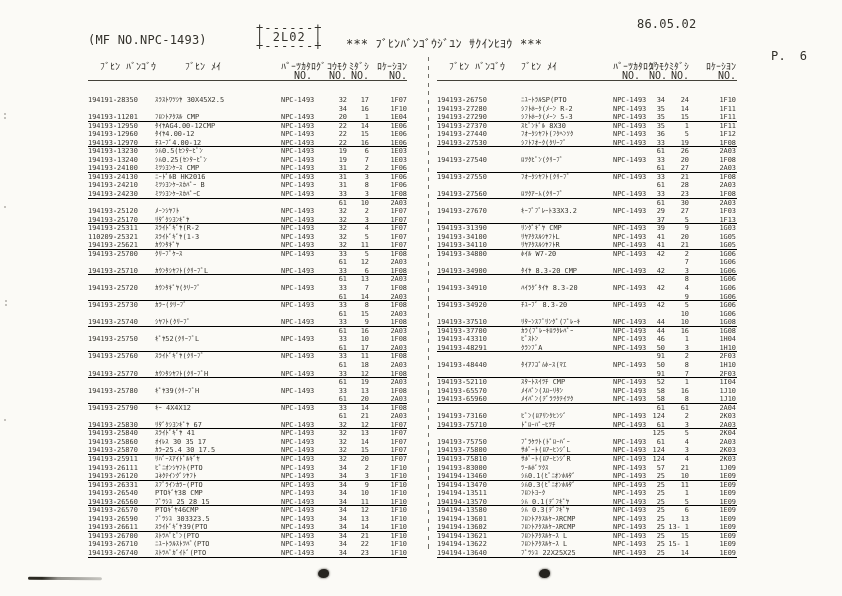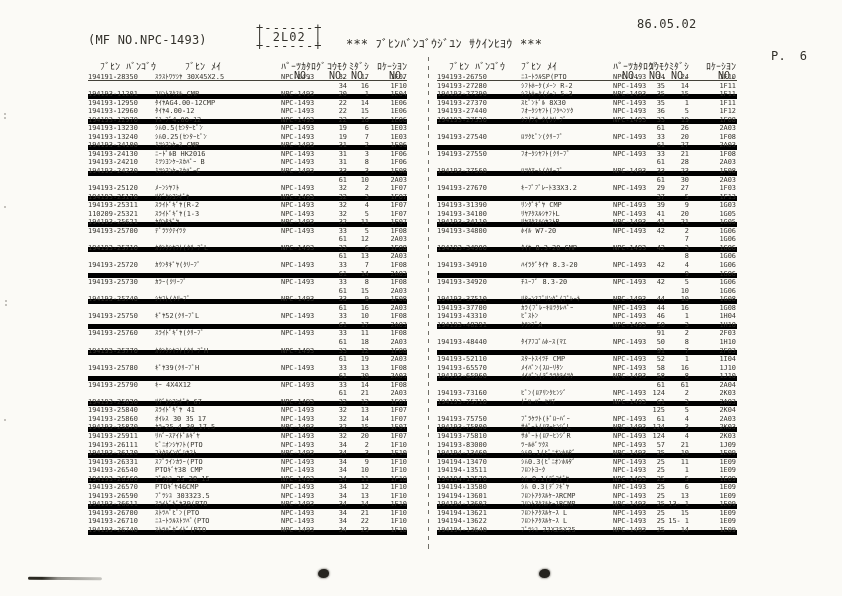--- a/index.html
+++ b/index.html
@@ -12,27 +12,27 @@
   }
   .paper{position:absolute;inset:0;background:#fbfaf6}
   .txt{position:absolute;white-space:pre;font-size:12px;letter-spacing:.2px}
   .stamp{position:absolute;left:256px;top:24px;font-size:12px;line-height:9px;letter-spacing:1.1px;white-space:pre}
   .pageno-num{display:inline-block;margin-left:14px}
 
   
   .thead{position:absolute;top:62px;height:19px;border-bottom:1.6px solid #44423a}
   .thead.left{left:88px;width:319px}
   .thead.right{left:437px;width:300px}
-  .tbody{position:absolute;top:73px}
+  .tbody{position:absolute;top:96px}
   .tbody.left{left:88px;width:319px}
   .tbody.right{left:437px;width:300px}
 
   .hrow{display:flex;height:9px;line-height:9px;font-size:10px;white-space:pre}
   .row{display:flex;height:8.55px;line-height:8.55px;font-size:6.9px;white-space:pre}
-  .row.u{border-bottom:5px solid #000000}
+  .row.u{border-bottom:1px solid #000000}
   .cell{white-space:pre;overflow:visible;flex:none}
   .ca{text-align:center}
 
   
   .left .c-pn{width:67px}
   .left .c-name{width:126px}
   .left .c-cat{width:44px}
   .left .c-item{width:22px;text-align:right}
   .left .c-mid{width:22px;text-align:right}
   .left .c-loc{width:38px;text-align:right}
@@ -132,21 +132,21 @@
       <div class="row u"><span class="cell c-pn">194193-24100</span><span class="cell c-name">ﾐﾂｼﾖﾝｹｰｽ CMP</span><span class="cell c-cat">NPC-1493</span><span class="cell c-item">31</span><span class="cell c-mid">2</span><span class="cell c-loc">1F06</span></div>
       <div class="row"><span class="cell c-pn">194193-24130</span><span class="cell c-name">ﾆｰﾄﾞﾙB HK2016</span><span class="cell c-cat">NPC-1493</span><span class="cell c-item">31</span><span class="cell c-mid">3</span><span class="cell c-loc">1F06</span></div>
       <div class="row"><span class="cell c-pn">194193-24210</span><span class="cell c-name">ﾐﾂｼﾖﾝｹｰｽｶﾊﾞｰ B</span><span class="cell c-cat">NPC-1493</span><span class="cell c-item">31</span><span class="cell c-mid">8</span><span class="cell c-loc">1F06</span></div>
       <div class="row u"><span class="cell c-pn">194193-24230</span><span class="cell c-name">ﾐﾂｼﾖﾝｹｰｽｶﾊﾞｰC</span><span class="cell c-cat">NPC-1493</span><span class="cell c-item">33</span><span class="cell c-mid">3</span><span class="cell c-loc">1F08</span></div>
       <div class="row"><span class="cell c-pn"></span><span class="cell c-name"></span><span class="cell c-cat"></span><span class="cell c-item">61</span><span class="cell c-mid">10</span><span class="cell c-loc">2A03</span></div>
       <div class="row"><span class="cell c-pn">194193-25120</span><span class="cell c-name">ﾒｰﾝｼﾔﾌﾄ</span><span class="cell c-cat">NPC-1493</span><span class="cell c-item">32</span><span class="cell c-mid">2</span><span class="cell c-loc">1F07</span></div>
       <div class="row u"><span class="cell c-pn">194193-25170</span><span class="cell c-name">ﾘﾀﾞｸｼﾖﾝｷﾞﾔ</span><span class="cell c-cat">NPC-1493</span><span class="cell c-item">32</span><span class="cell c-mid">3</span><span class="cell c-loc">1F07</span></div>
       <div class="row"><span class="cell c-pn">194193-25311</span><span class="cell c-name">ｽﾗｲﾄﾞｷﾞﾔ(R-2</span><span class="cell c-cat">NPC-1493</span><span class="cell c-item">32</span><span class="cell c-mid">4</span><span class="cell c-loc">1F07</span></div>
       <div class="row"><span class="cell c-pn">110209-25321</span><span class="cell c-name">ｽﾗｲﾄﾞｷﾞﾔ(1-3</span><span class="cell c-cat">NPC-1493</span><span class="cell c-item">32</span><span class="cell c-mid">5</span><span class="cell c-loc">1F07</span></div>
       <div class="row u"><span class="cell c-pn">194193-25621</span><span class="cell c-name">ｶｳﾝﾀｷﾞﾔ</span><span class="cell c-cat">NPC-1493</span><span class="cell c-item">32</span><span class="cell c-mid">11</span><span class="cell c-loc">1F07</span></div>
-      <div class="row"><span class="cell c-pn">194193-25700</span><span class="cell c-name">ﾃﾞﾗﾂｸﾃｲﾂｸ</span><span class="cell c-cat">NPC-1493</span><span class="cell c-item">33</span><span class="cell c-mid">5</span><span class="cell c-loc">1F08</span></div>
+      <div class="row"><span class="cell c-pn">194193-25700</span><span class="cell c-name">ｸﾘｰﾌﾟｹｰｽ</span><span class="cell c-cat">NPC-1493</span><span class="cell c-item">33</span><span class="cell c-mid">5</span><span class="cell c-loc">1F08</span></div>
       <div class="row"><span class="cell c-pn"></span><span class="cell c-name"></span><span class="cell c-cat"></span><span class="cell c-item">61</span><span class="cell c-mid">12</span><span class="cell c-loc">2A03</span></div>
       <div class="row u"><span class="cell c-pn">194193-25710</span><span class="cell c-name">ｶｳﾝﾀｼﾔﾌﾄ(ｸﾘｰﾌﾟL</span><span class="cell c-cat">NPC-1493</span><span class="cell c-item">33</span><span class="cell c-mid">6</span><span class="cell c-loc">1F08</span></div>
       <div class="row"><span class="cell c-pn"></span><span class="cell c-name"></span><span class="cell c-cat"></span><span class="cell c-item">61</span><span class="cell c-mid">13</span><span class="cell c-loc">2A03</span></div>
       <div class="row"><span class="cell c-pn">194193-25720</span><span class="cell c-name">ｶｳﾝﾀｷﾞﾔ(ｸﾘｰﾌﾟ</span><span class="cell c-cat">NPC-1493</span><span class="cell c-item">33</span><span class="cell c-mid">7</span><span class="cell c-loc">1F08</span></div>
       <div class="row u"><span class="cell c-pn"></span><span class="cell c-name"></span><span class="cell c-cat"></span><span class="cell c-item">61</span><span class="cell c-mid">14</span><span class="cell c-loc">2A03</span></div>
       <div class="row"><span class="cell c-pn">194193-25730</span><span class="cell c-name">ｶﾗｰ(ｸﾘｰﾌﾟ</span><span class="cell c-cat">NPC-1493</span><span class="cell c-item">33</span><span class="cell c-mid">8</span><span class="cell c-loc">1F08</span></div>
       <div class="row"><span class="cell c-pn"></span><span class="cell c-name"></span><span class="cell c-cat"></span><span class="cell c-item">61</span><span class="cell c-mid">15</span><span class="cell c-loc">2A03</span></div>
       <div class="row u"><span class="cell c-pn">194193-25740</span><span class="cell c-name">ｼﾔﾌﾄ(ｸﾘｰﾌﾟ</span><span class="cell c-cat">NPC-1493</span><span class="cell c-item">33</span><span class="cell c-mid">9</span><span class="cell c-loc">1F08</span></div>
       <div class="row"><span class="cell c-pn"></span><span class="cell c-name"></span><span class="cell c-cat"></span><span class="cell c-item">61</span><span class="cell c-mid">16</span><span class="cell c-loc">2A03</span></div>
       <div class="row"><span class="cell c-pn">194193-25750</span><span class="cell c-name">ｷﾞﾔ52(ｸﾘｰﾌﾟL</span><span class="cell c-cat">NPC-1493</span><span class="cell c-item">33</span><span class="cell c-mid">10</span><span class="cell c-loc">1F08</span></div>

